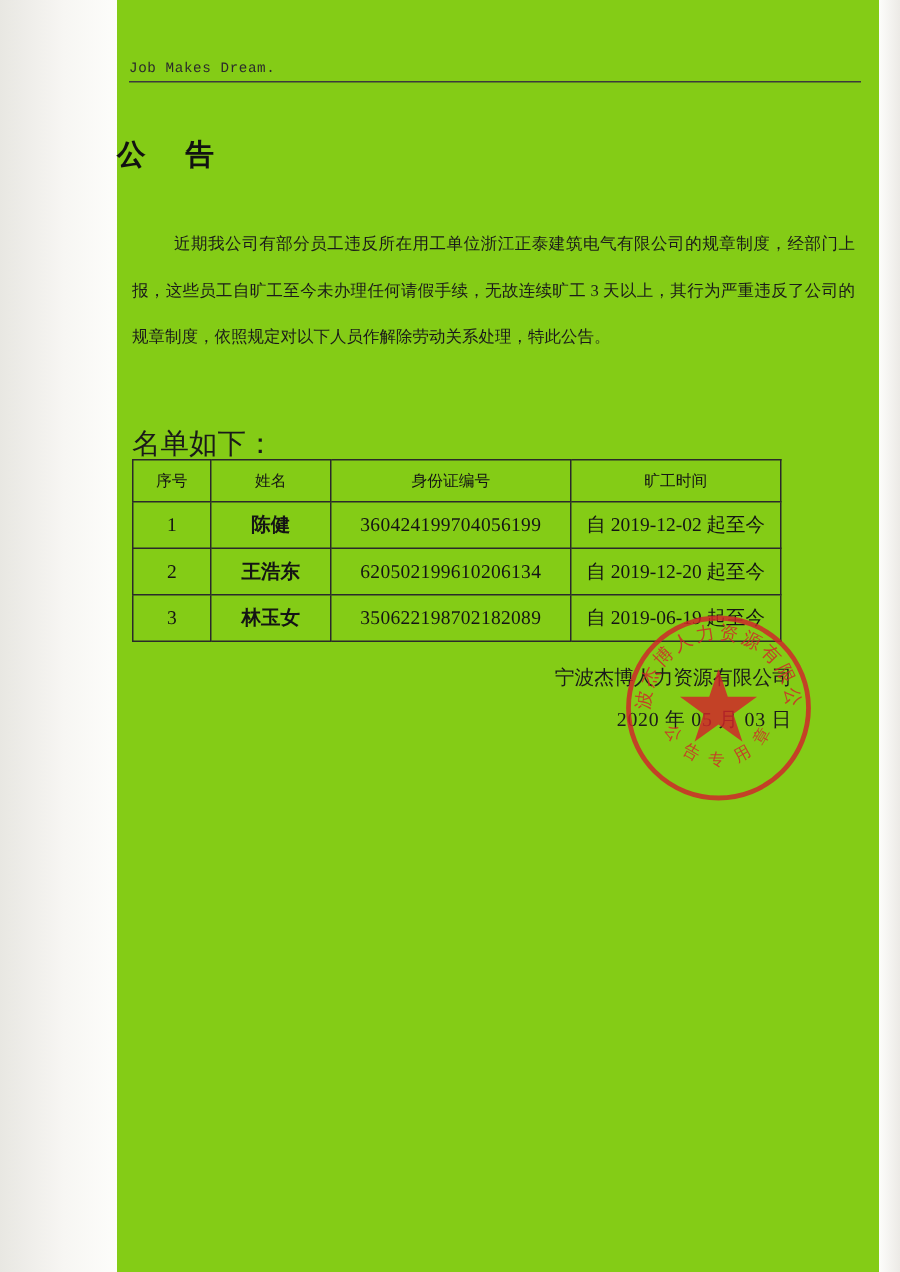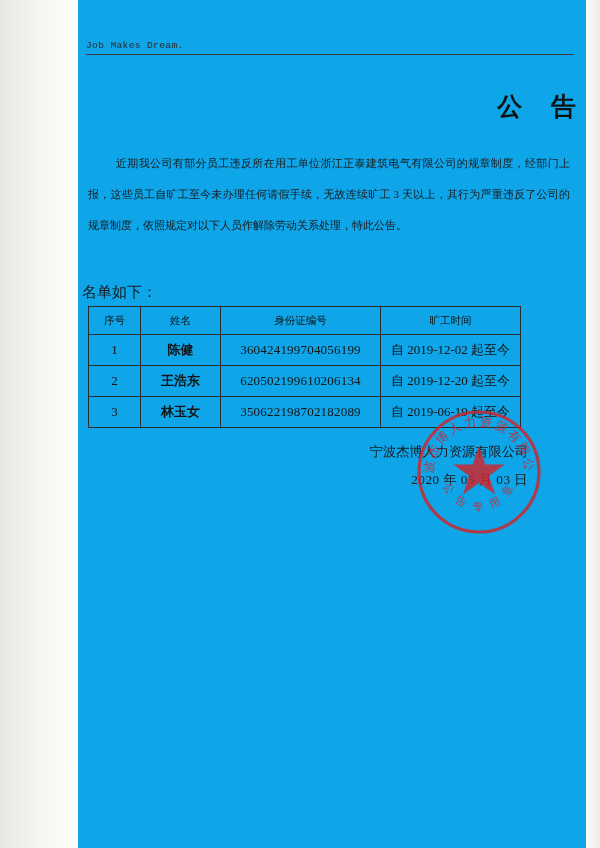--- a/index.html
+++ b/index.html
@@ -11,21 +11,21 @@
     height: 848px;
     background: #ffffff;
     font-family: "Liberation Serif", serif;
     color: #1a1a1a;
     overflow: hidden;
   }
   .page {
     position: relative;
     width: 600px;
     height: 848px;
-    background: #0ea5e9;
+    background: #84cc16;
     box-sizing: border-box;
   }
   
   .page::before {
     content: "";
     position: absolute;
     left: 0; top: 0; bottom: 0;
     width: 78px;
     background: linear-gradient(to right, #e8e7e2 0%, #f7f6f3 55%, #fdfdfb 100%);
     pointer-events: none;
@@ -84,22 +84,22 @@
     font-family: "Liberation Mono", monospace;
     font-size: 9.5px;
   }
 
   
   .title {
     position: absolute;
     left: 0;
     right: 0;
     top: 90px;
-    text-align: right;
-    font-size: 25px;
+    text-align: left;
+    font-size: 19px;
     font-weight: bold;
     letter-spacing: 10px;
     color: #111;
     font-family: "DejaVu Serif", serif;
   }
 
   
   .body-text {
     position: absolute;
     left: 10px;
@@ -107,23 +107,23 @@
     top: 148px;
     font-size: 11px;
     line-height: 31px;
     text-align: justify;
     text-justify: inter-character;
     text-indent: 28px;
     color: #1a1a1a;
   }
   .list-label {
     position: absolute;
-    left: 4px;
+    left: 10px;
     top: 283px;
-    font-size: 15px;
+    font-size: 19px;
     color: #1a1a1a;
   }
 
   
   .table-wrap {
     position: absolute;
     left: 10px;
     top: 306px;
     width: 432px;
   }

